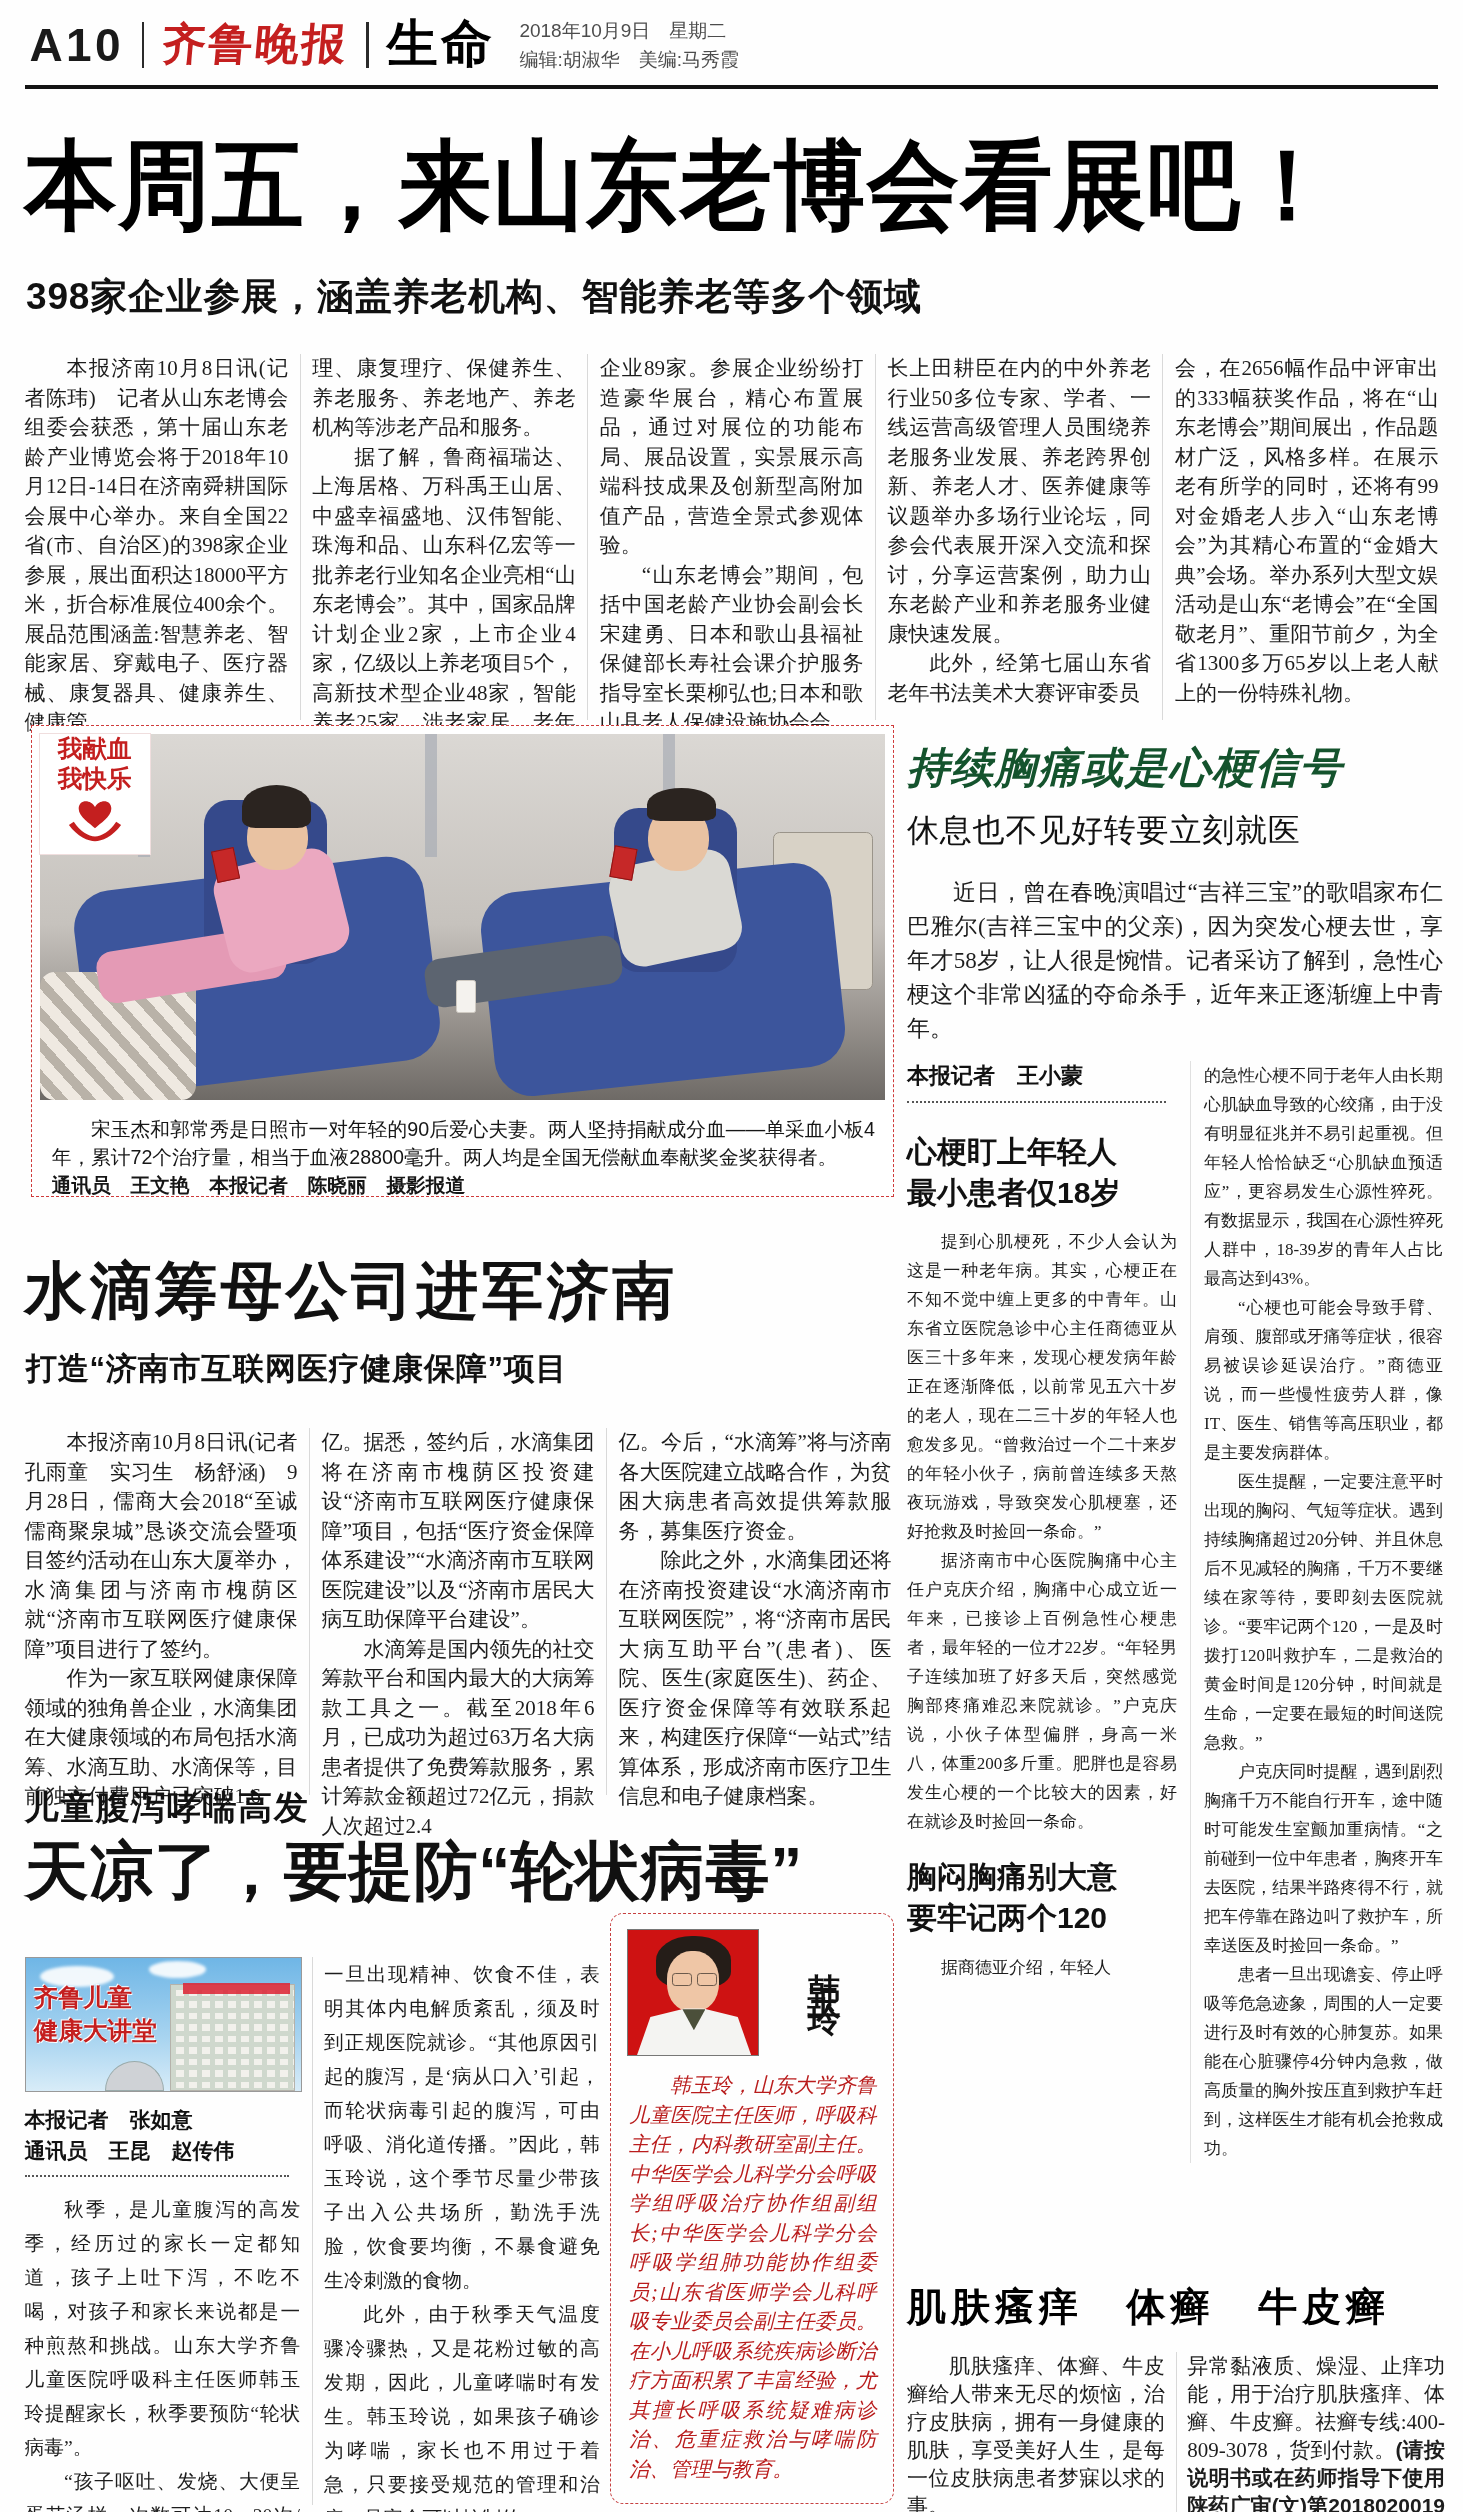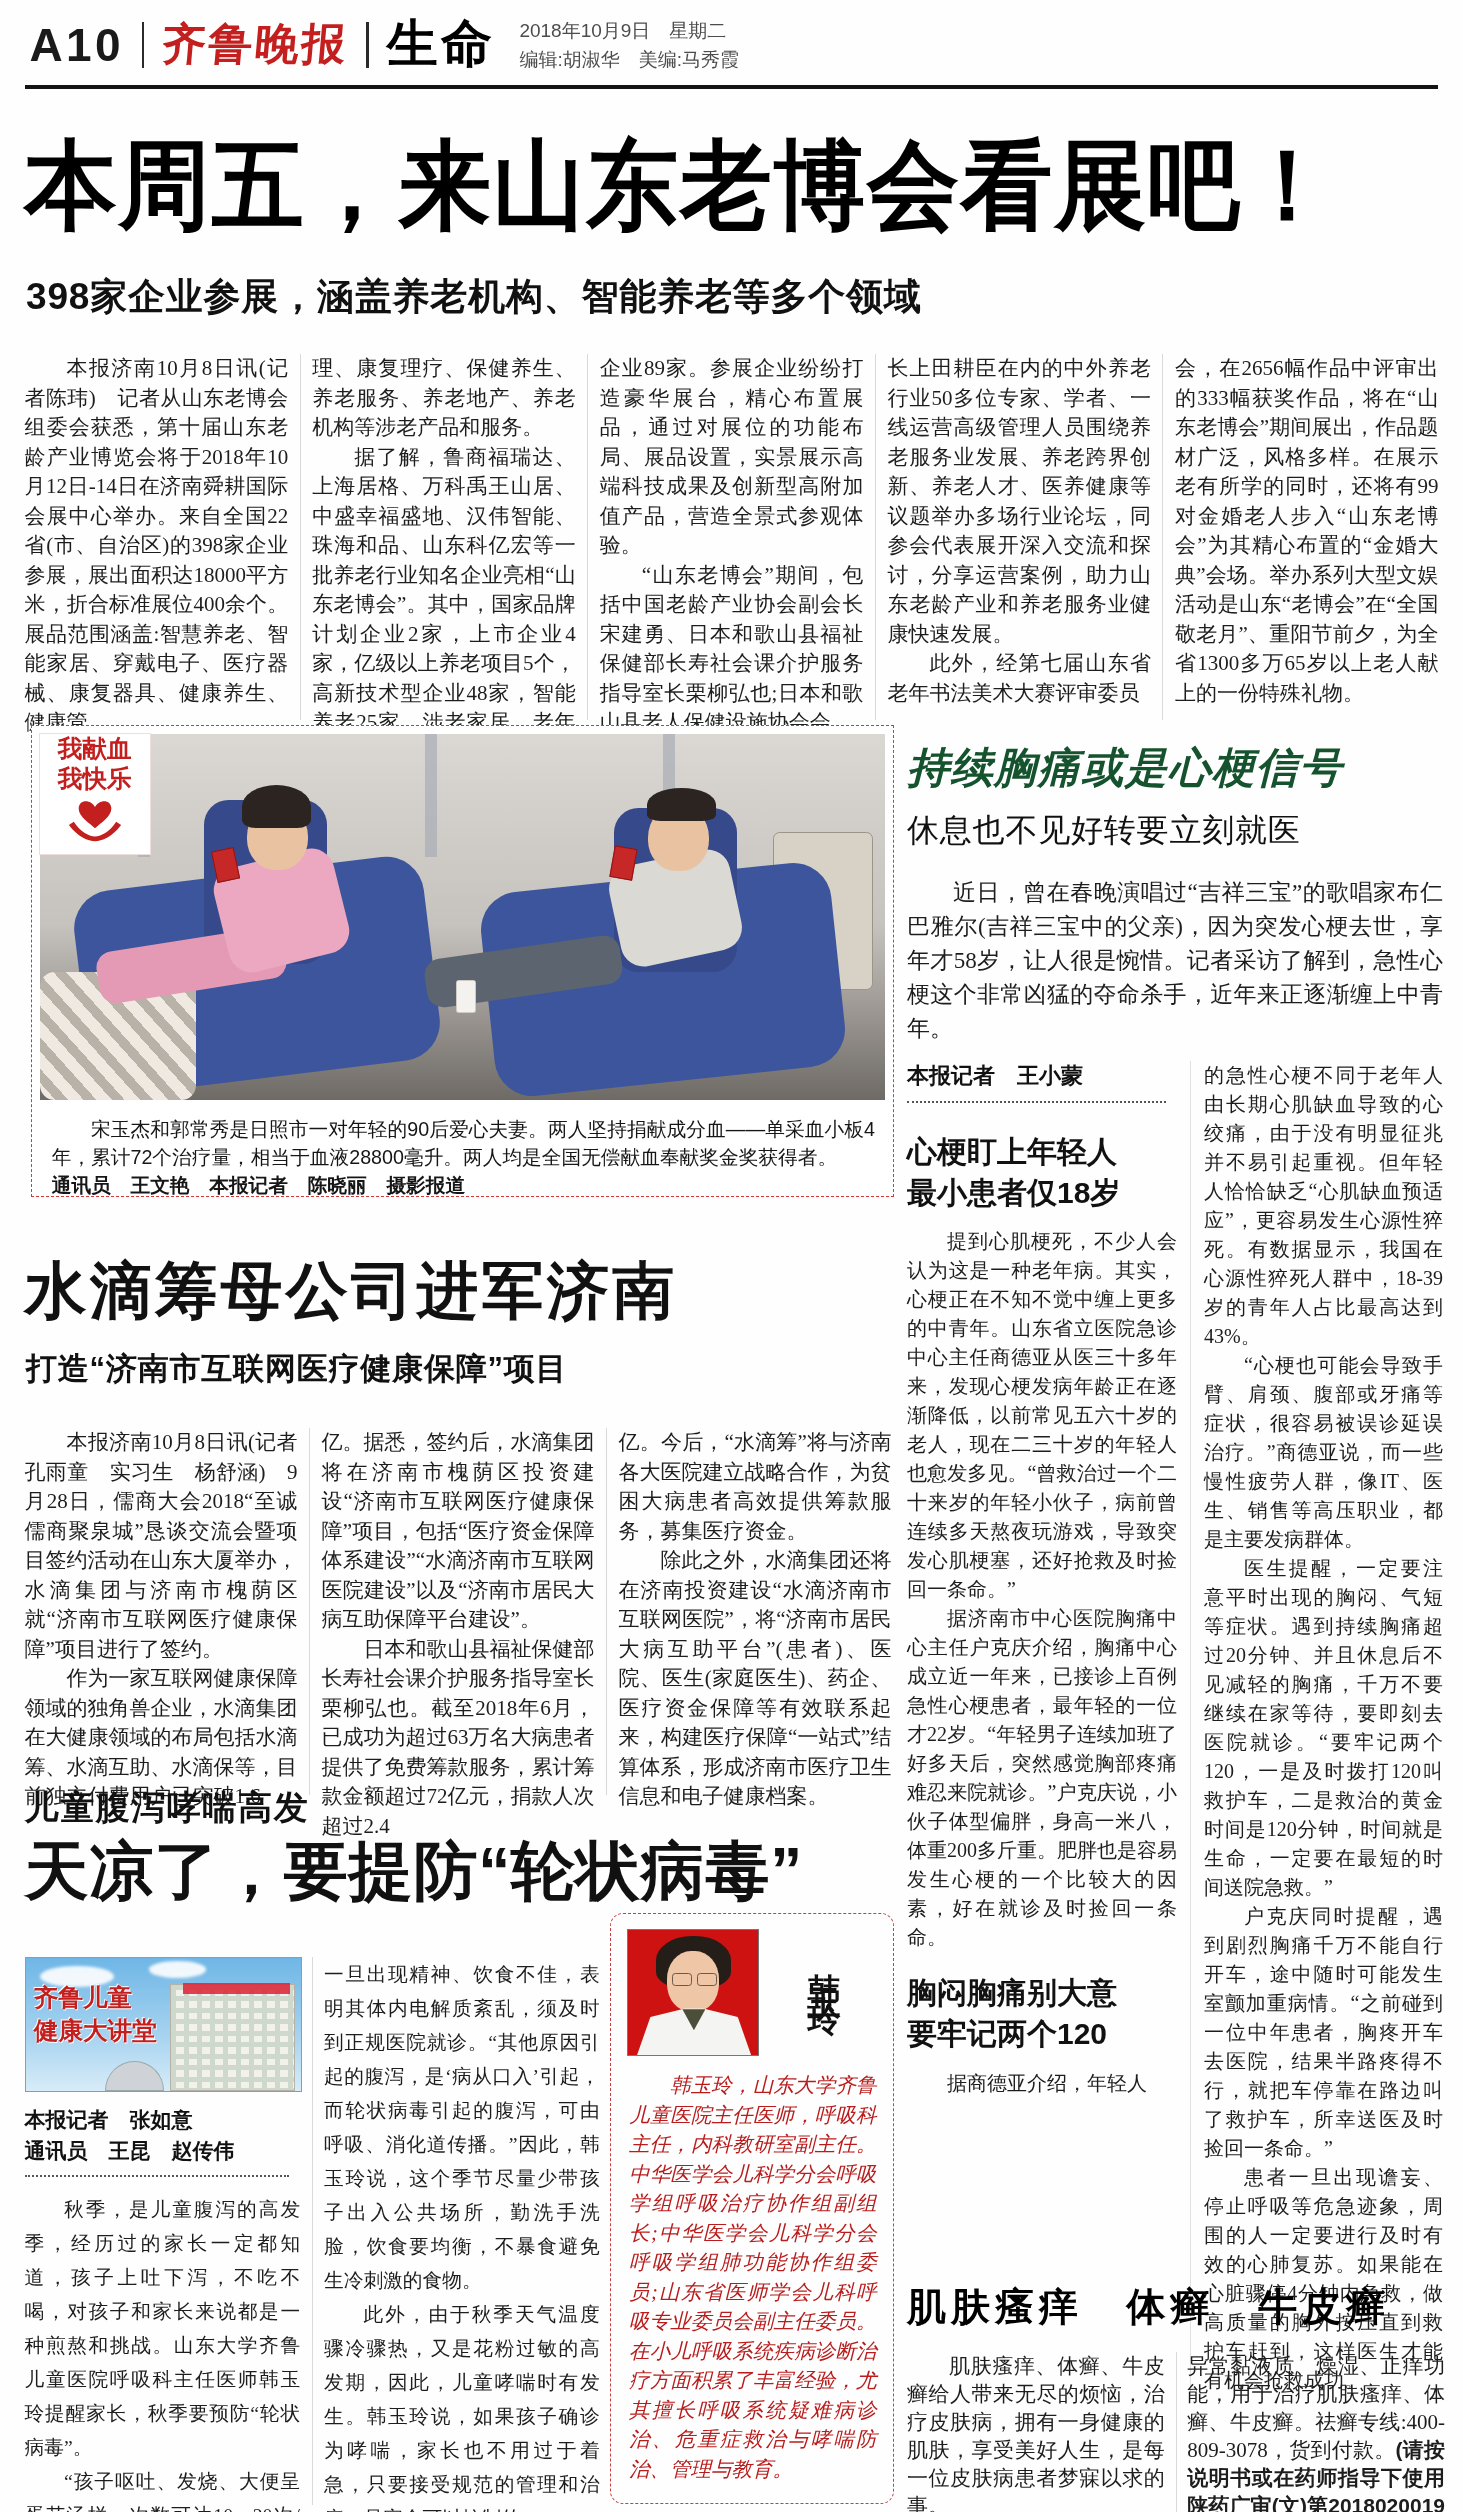--- a/index.html
+++ b/index.html
@@ -56,21 +56,21 @@
   .h-sub{margin-top:13px;font-size:32px;letter-spacing:0.8px;color:#111;}
   .h-lead{margin-top:23px;font-family:"Liberation Serif",serif;font-size:23px;line-height:34px;
           text-align:justify;text-indent:2em;color:#1d1d1d;}
   .h-cols{margin-top:14.8px;display:flex;}
   .h-c1{width:270px;padding-right:13px;}
   .h-c2{flex:1;padding-left:13px;border-left:0.8px solid #e0e0e0;}
   .h-byline{font-weight:bold;font-size:22px;padding-bottom:9.8px;border-bottom:2.5px dotted #555;
             margin-bottom:28px;width:96%;}
   .h-subhead{font-weight:bold;font-size:30px;line-height:41px;margin:3.3px 0 14.8px;}
   .h-subhead2{font-weight:bold;font-size:30px;line-height:41px;margin:19.7px 0 14.8px;}
-  .heart .bt p{font-size:20px;line-height:29px;}
+  .heart .bt p{font-size:17px;line-height:29px;}
   
   .ad{position:absolute;left:907px;top:2280px;width:538px;}
   .ad-title{font-weight:bold;font-size:39px;letter-spacing:4.9px;color:#000;}
   .ad-cols{margin-top:18px;display:flex;}
   .ad-cols .col{flex:1;padding:0 10.7px;}
   .ad-cols .col:first-child{padding-left:0;}
   .ad-cols .col:last-child{padding-right:0;}
   .ad-cols p{font-size:21px;line-height:28px;}
   .ad-bold{font-weight:bold;font-family:"Liberation Sans",sans-serif;}
   
@@ -234,21 +234,21 @@
 
   <div class="wd-title">水滴筹母公司进军济南</div>
   <div class="wd-deck">打造“济南市互联网医疗健康保障”项目</div>
   <div class="wd-cols cols bodytext">
     <div class="col">
       <p class="ind">本报济南10月8日讯(记者孔雨童　实习生　杨舒涵)　9月28日，儒商大会2018“至诚儒商聚泉城”恳谈交流会暨项目签约活动在山东大厦举办，水滴集团与济南市槐荫区就“济南市互联网医疗健康保障”项目进行了签约。</p>
       <p class="ind">作为一家互联网健康保障领域的独角兽企业，水滴集团在大健康领域的布局包括水滴筹、水滴互助、水滴保等，目前独立付费用户已突破1.6</p>
     </div>
     <div class="col">
       <p>亿。据悉，签约后，水滴集团将在济南市槐荫区投资建设“济南市互联网医疗健康保障”项目，包括“医疗资金保障体系建设”“水滴济南市互联网医院建设”以及“济南市居民大病互助保障平台建设”。</p>
-      <p class="ind">日本和歌山县福祉保健部长寿社会课介护服务指导室长栗柳弘也。截至2018年6月，已成功为超过63万名大病患者提供了免费筹款服务，累计筹款金额超过72亿元，捐款人次超过2.4</p>
+      <p class="ind">水滴筹是国内领先的社交筹款平台和国内最大的大病筹款工具之一。截至2018年6月，已成功为超过63万名大病患者提供了免费筹款服务，累计筹款金额超过72亿元，捐款人次超过2.4</p>
     </div>
     <div class="col">
       <p>亿。今后，“水滴筹”将与济南各大医院建立战略合作，为贫困大病患者高效提供筹款服务，募集医疗资金。</p>
       <p class="ind">除此之外，水滴集团还将在济南投资建设“水滴济南市互联网医院”，将“济南市居民大病互助平台”(患者)、医院、医生(家庭医生)、药企、医疗资金保障等有效联系起来，构建医疗保障“一站式”结算体系，形成济南市医疗卫生信息和电子健康档案。</p>
     </div>
   </div>
 
   <div class="rv-kicker">儿童腹泻哮喘高发</div>
   <div class="rv-title">天凉了，要提防“轮状病毒”</div>
   <div class="rv-cols cols bodytext">

